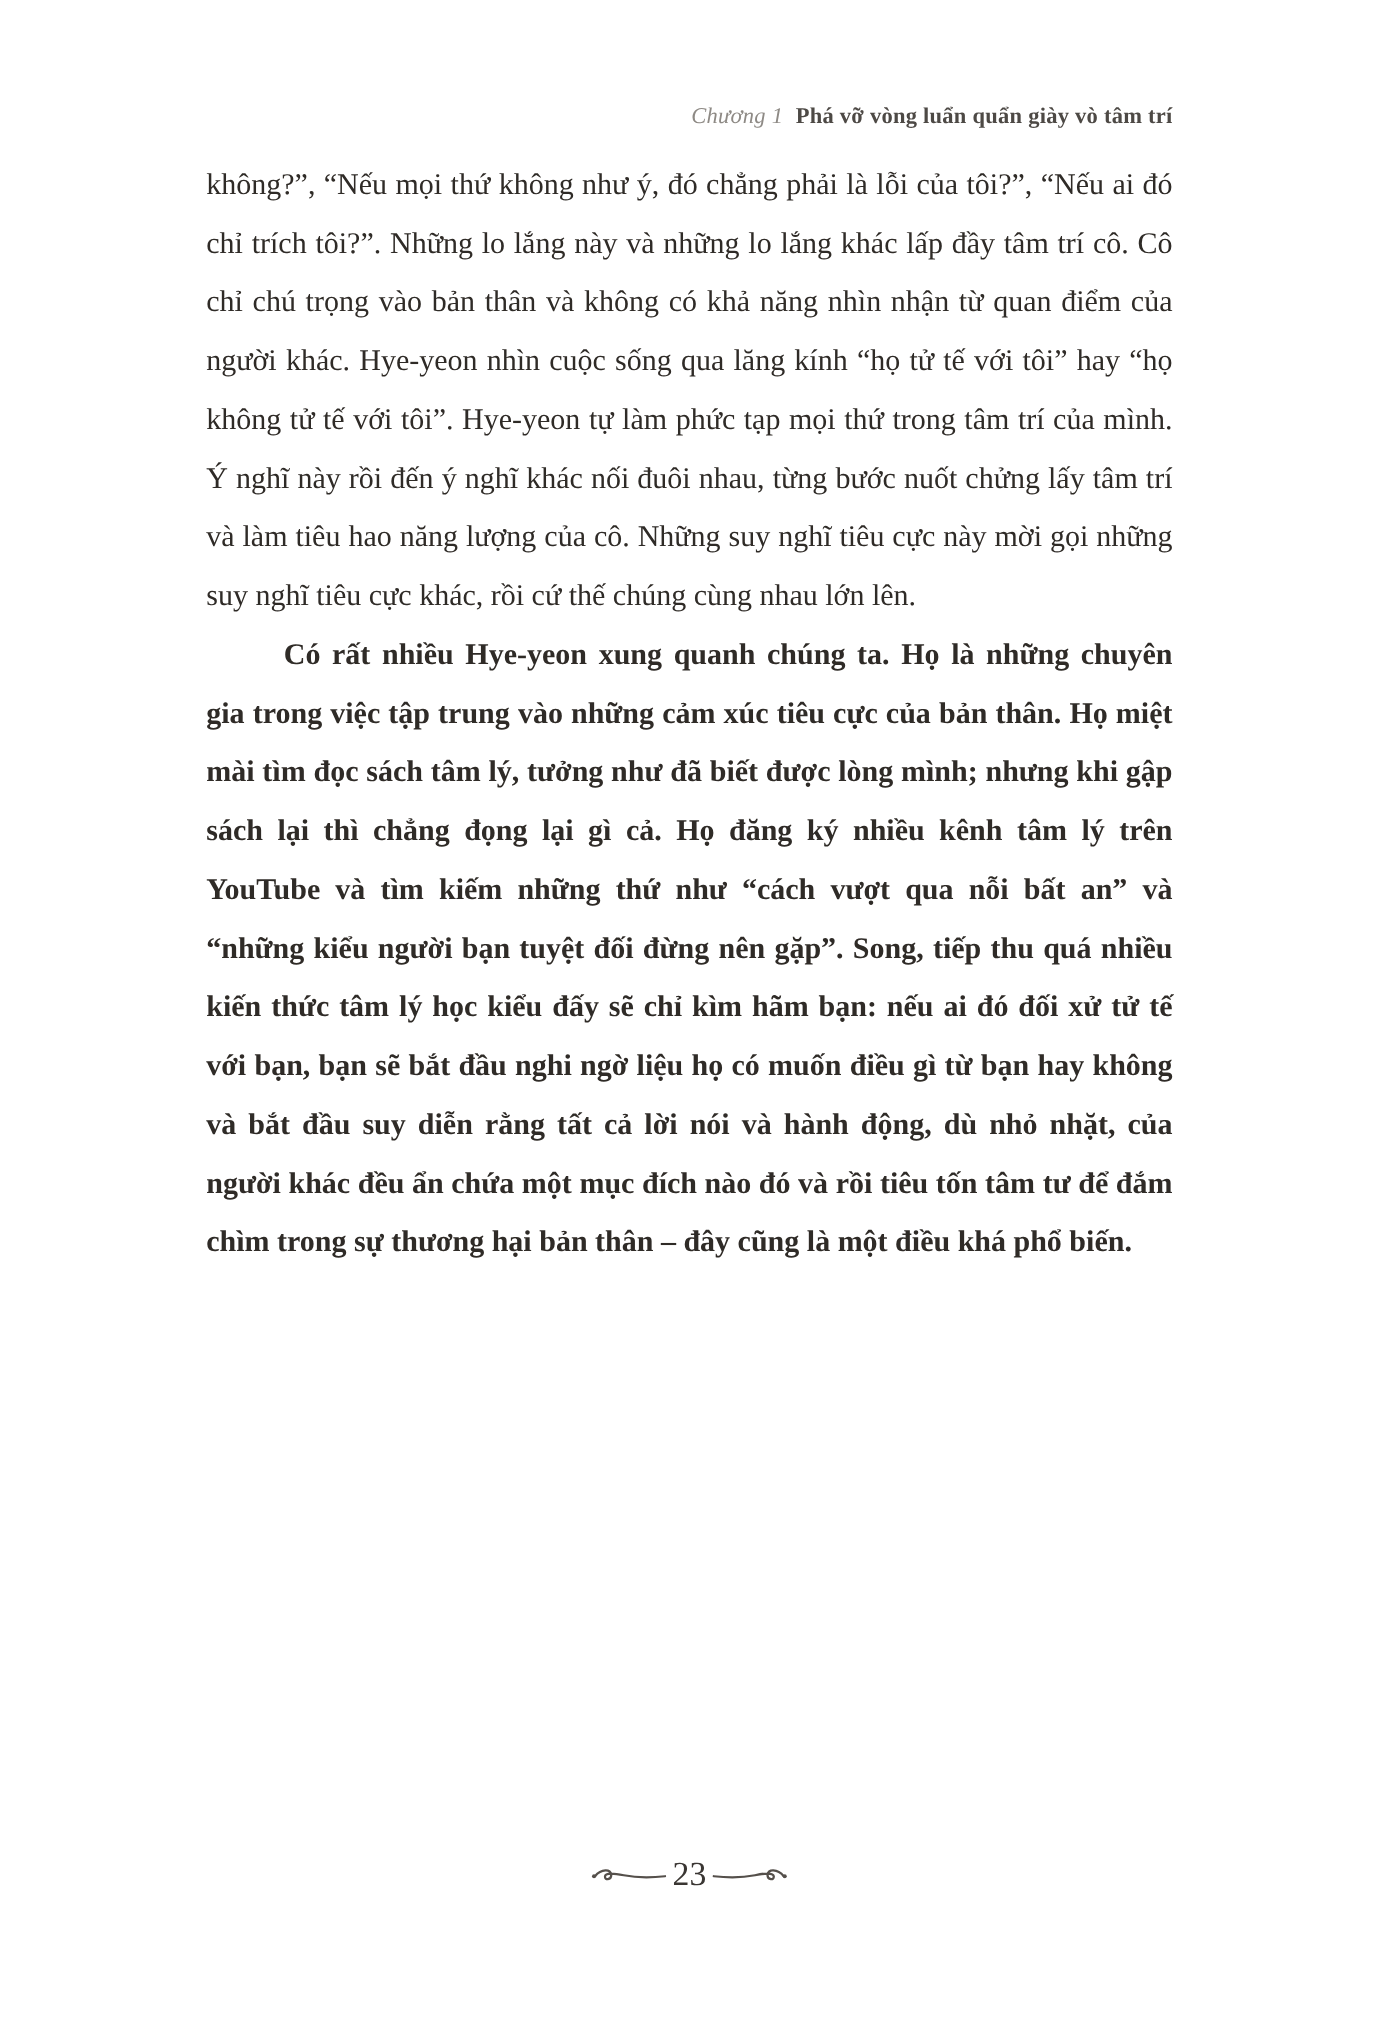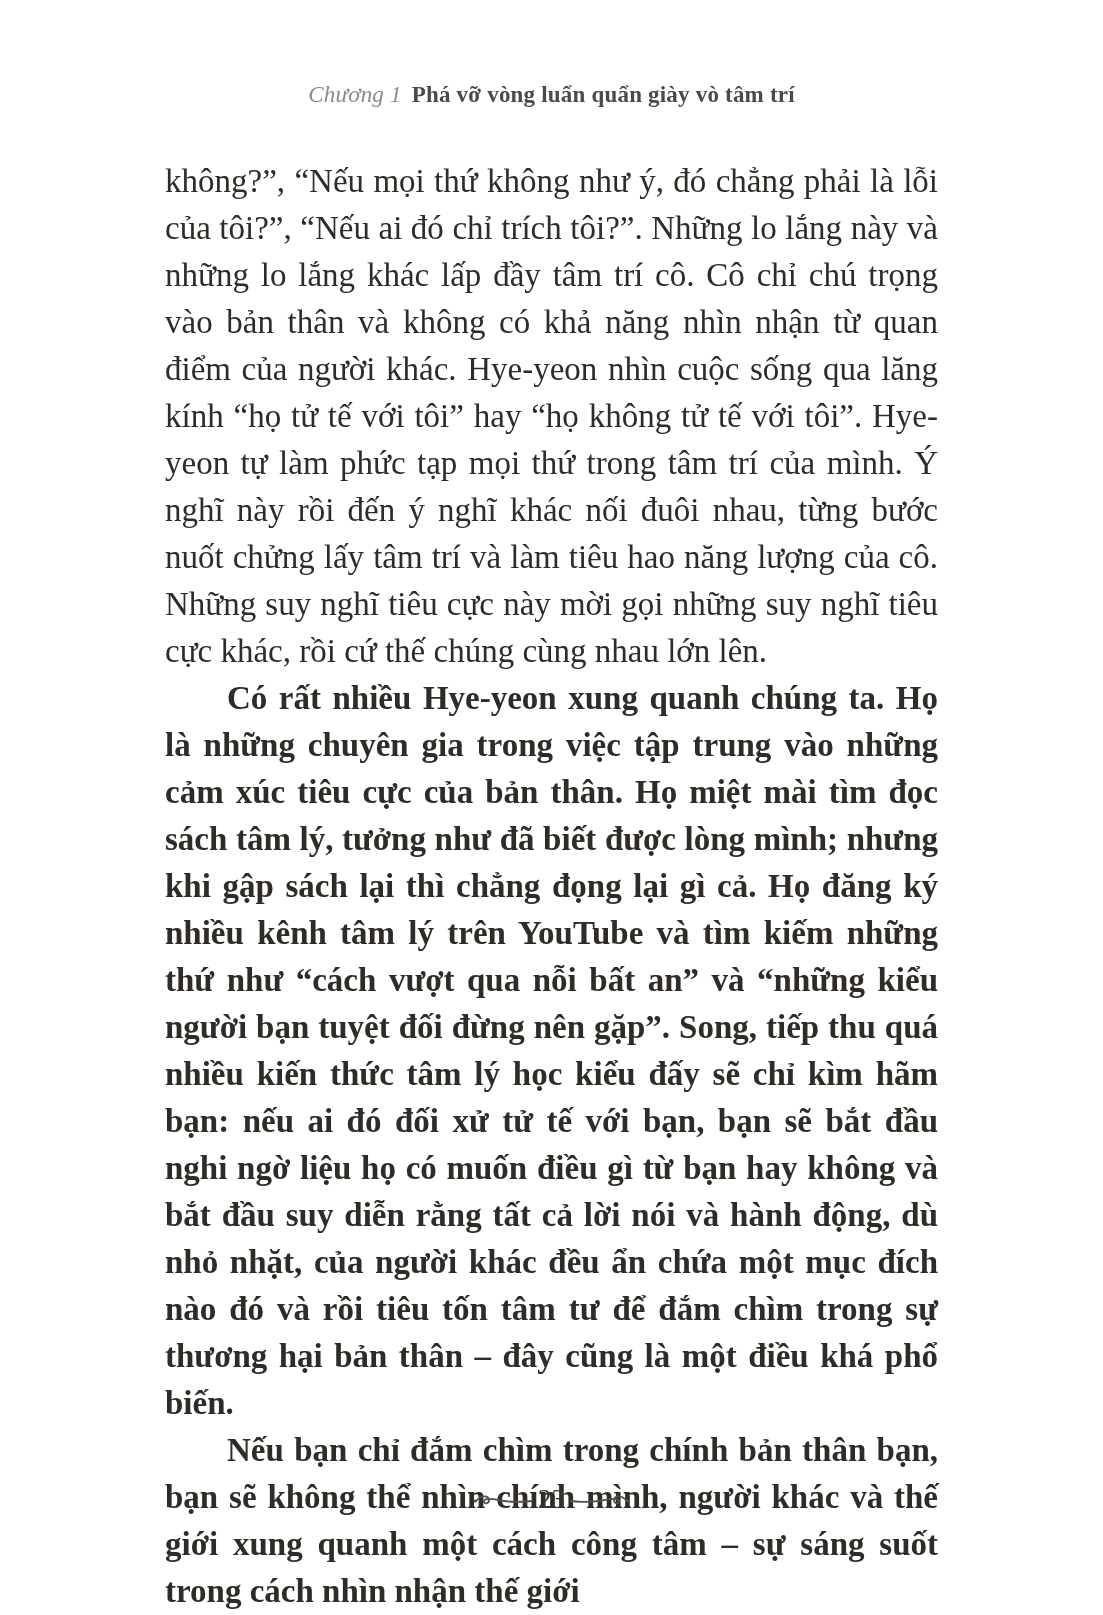--- a/index.html
+++ b/index.html
@@ -16,37 +16,37 @@
     overflow: hidden;
   }
   .page {
     box-sizing: border-box;
     width: 1103px;
     height: 1615px;
     padding: 82px 165px 0 165px;
     position: relative;
   }
   .running-header {
-    text-align: center;
-    font-size: 23px;
+    text-align: right;
+    font-size: 18px;
     letter-spacing: 0.2px;
-    margin-bottom: 50px;
+    margin-bottom: 22px;
     white-space: nowrap;
   }
   .chapter-label {
     font-style: italic;
     color: #8e8a85;
     margin-right: 10px;
   }
   .chapter-title {
     font-weight: bold;
     color: #4d4945;
   }
   .page-body {
-    font-size: 33px;
+    font-size: 24px;
     line-height: 47px;
     text-align: justify;
     color: #2f2b27;
   }
   .para {
     margin: 0;
   }
   .para.indent {
     text-indent: 62px;
     font-weight: bold;
@@ -84,21 +84,20 @@
 
 <div class="page">
 
   <header class="running-header">
     <span class="chapter-label">Chương 1</span><span class="chapter-title">Phá vỡ vòng luẩn quẩn giày vò tâm trí</span>
   </header>
 
   <main class="page-body">
     <p class="para">không?”, “Nếu mọi thứ không như ý, đó chẳng phải là lỗi của tôi?”, “Nếu ai đó chỉ trích tôi?”. Những lo lắng này và những lo lắng khác lấp đầy tâm trí cô. Cô chỉ chú trọng vào bản thân và không có khả năng nhìn nhận từ quan điểm của người khác. Hye-yeon nhìn cuộc sống qua lăng kính “họ tử tế với tôi” hay “họ không tử tế với tôi”. Hye-yeon tự làm phức tạp mọi thứ trong tâm trí của mình. Ý nghĩ này rồi đến ý nghĩ khác nối đuôi nhau, từng bước nuốt chửng lấy tâm trí và làm tiêu hao năng lượng của cô. Những suy nghĩ tiêu cực này mời gọi những suy nghĩ tiêu cực khác, rồi cứ thế chúng cùng nhau lớn lên.</p>
     <p class="para indent">Có rất nhiều Hye-yeon xung quanh chúng ta. Họ là những chuyên gia trong việc tập trung vào những cảm xúc tiêu cực của bản thân. Họ miệt mài tìm đọc sách tâm lý, tưởng như đã biết được lòng mình; nhưng khi gập sách lại thì chẳng đọng lại gì cả. Họ đăng ký nhiều kênh tâm lý trên YouTube và tìm kiếm những thứ như “cách vượt qua nỗi bất an” và “những kiểu người bạn tuyệt đối đừng nên gặp”. Song, tiếp thu quá nhiều kiến thức tâm lý học kiểu đấy sẽ chỉ kìm hãm bạn: nếu ai đó đối xử tử tế với bạn, bạn sẽ bắt đầu nghi ngờ liệu họ có muốn điều gì từ bạn hay không và bắt đầu suy diễn rằng tất cả lời nói và hành động, dù nhỏ nhặt, của người khác đều ẩn chứa một mục đích nào đó và rồi tiêu tốn tâm tư để đắm chìm trong sự thương hại bản thân – đây cũng là một điều khá phổ biến.</p>
-    <p class="para indent">Nếu bạn chỉ đắm chìm trong chính bản thân bạn, bạn sẽ không thể nhìn chính mình, người khác và thế giới xung quanh một cách công tâm – sự sáng suốt trong cách nhìn nhận thế giới</p>
   </main>
 
   <footer class="page-footer">
     <span class="flourish left">
       <svg width="62" height="16" viewBox="0 0 62 16" aria-hidden="true">
         <path d="M4 8 C 9 2, 17 2, 17 7 C 17 11, 11.5 11.5, 12 8 C 12.5 5, 19 5.5, 27 7.2 C 39 9.6, 51 9, 60 8" fill="none" stroke="#55504b" stroke-width="1.8" stroke-linecap="round"></path>
         <circle cx="3.2" cy="8" r="1.6" fill="#55504b"></circle>
       </svg>
     </span>
     <span class="page-number">23</span>

